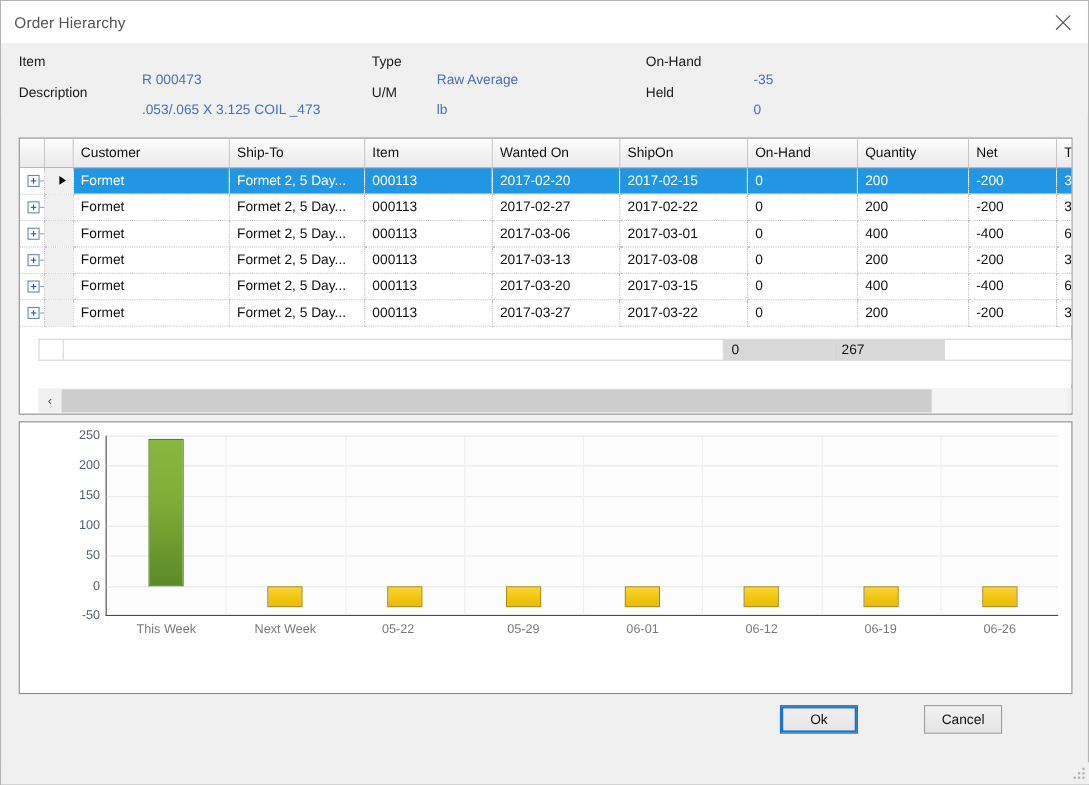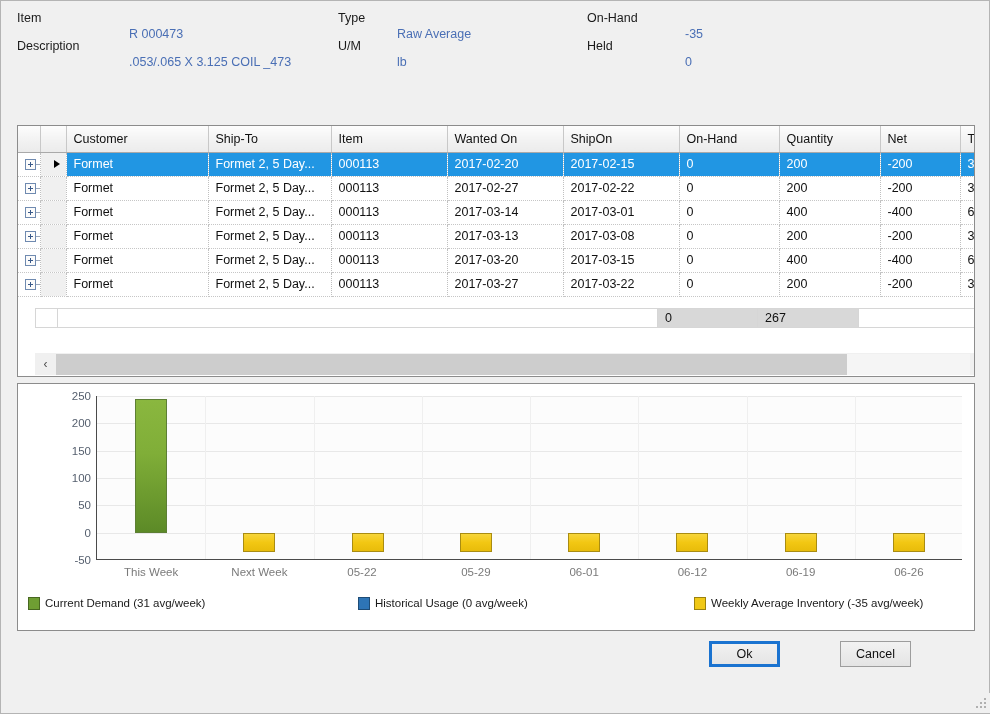--- a/index.html
+++ b/index.html
@@ -214,20 +214,29 @@
   #strip {
     position:absolute; left:0; bottom:0; width:990px; height:20px;
     background:#f0f0f0; border-top:0;
   }
 </style>
 </head>
 <body>
 
 <div id="window">
 
+  <div id="titlebar">
+    <span id="title-text">Order Hierarchy</span>
+    <div id="close-btn">
+      <svg width="15" height="15" viewBox="0 0 15 15" aria-hidden="true">
+        <line x1="1" y1="1" x2="14" y2="14" stroke="#5a5a5a" stroke-width="1.1"></line>
+        <line x1="14" y1="1" x2="1" y2="14" stroke="#5a5a5a" stroke-width="1.1"></line>
+      </svg>
+    </div>
+  </div>
 
   <div id="infohdr">
     <span class="info-cell info-label" style="left:16px;  top:10px;">Item</span>
     <span class="info-cell info-value" style="left:128px; top:10px;">R 000473</span>
     <span class="info-cell info-label" style="left:16px;  top:38px;">Description</span>
     <span class="info-cell info-value" style="left:128px; top:38px;">.053/.065 X 3.125 COIL _473</span>
     <span class="info-cell info-label" style="left:337px; top:10px;">Type</span>
     <span class="info-cell info-value" style="left:396px; top:10px;">Raw Average</span>
     <span class="info-cell info-label" style="left:337px; top:38px;">U/M</span>
     <span class="info-cell info-value" style="left:396px; top:38px;">lb</span>
@@ -293,21 +302,21 @@
             <td>200</td>
             <td class="red-date">-200</td>
             <td>3</td>
           </tr>
           <tr class="">
             <td class="c-exp"><span class="plusbox"></span><span class="dashline"></span></td>
             <td class="c-sel"></td>
             <td>Formet</td>
             <td>Formet 2, 5 Day...</td>
             <td>000113</td>
-            <td class="red-date">2017-03-14</td>
+            <td class="red-date">2017-03-06</td>
             <td>2017-03-01</td>
             <td>0</td>
             <td>400</td>
             <td class="red-date">-400</td>
             <td>6</td>
           </tr>
           <tr class="">
             <td class="c-exp"><span class="plusbox"></span><span class="dashline"></span></td>
             <td class="c-sel"></td>
             <td>Formet</td>
@@ -411,34 +420,20 @@
         <div class="xlabel" style="left: 378.875px;">05-29</div>
         <div class="bar bar-yellow" style="left: 471.125px; width: 32px; top: 136.667px; height: 19.1333px; bottom: auto;"></div>
         <div class="xlabel" style="left: 487.125px;">06-01</div>
         <div class="bar bar-yellow" style="left: 579.375px; width: 32px; top: 136.667px; height: 19.1333px; bottom: auto;"></div>
         <div class="xlabel" style="left: 595.375px;">06-12</div>
         <div class="bar bar-yellow" style="left: 687.625px; width: 32px; top: 136.667px; height: 19.1333px; bottom: auto;"></div>
         <div class="xlabel" style="left: 703.625px;">06-19</div>
         <div class="bar bar-yellow" style="left: 795.875px; width: 32px; top: 136.667px; height: 19.1333px; bottom: auto;"></div>
         <div class="xlabel" style="left: 811.875px;">06-26</div>
       </div>
-    <div id="legend">
-        <div class="leg-item" style="position: absolute; left: 0px;">
-          <span class="leg-swatch" style="background: rgb(111, 158, 51); border: 1px solid rgba(0, 0, 0, 0.35);"></span>
-          <span class="leg-text">Current Demand (31 avg/week)</span>
-        </div>
-        <div class="leg-item" style="position: absolute; left: 330px;">
-          <span class="leg-swatch" style="background: rgb(46, 117, 182); border: 1px solid rgba(0, 0, 0, 0.35);"></span>
-          <span class="leg-text">Historical Usage (0 avg/week)</span>
-        </div>
-        <div class="leg-item" style="position: absolute; left: 666px;">
-          <span class="leg-swatch" style="background: rgb(240, 200, 22); border: 1px solid rgba(0, 0, 0, 0.35);"></span>
-          <span class="leg-text">Weekly Average Inventory (-35 avg/week)</span>
-        </div>
-      </div>
   </div>
 
   <div id="footer">
     <button class="dlg-btn" id="btn-ok">Ok</button>
     <button class="dlg-btn" id="btn-cancel">Cancel</button>
   </div>
 
   <div id="strip">
     <div id="grip">
         <i style="left: 10px; top: 2px;"></i>

